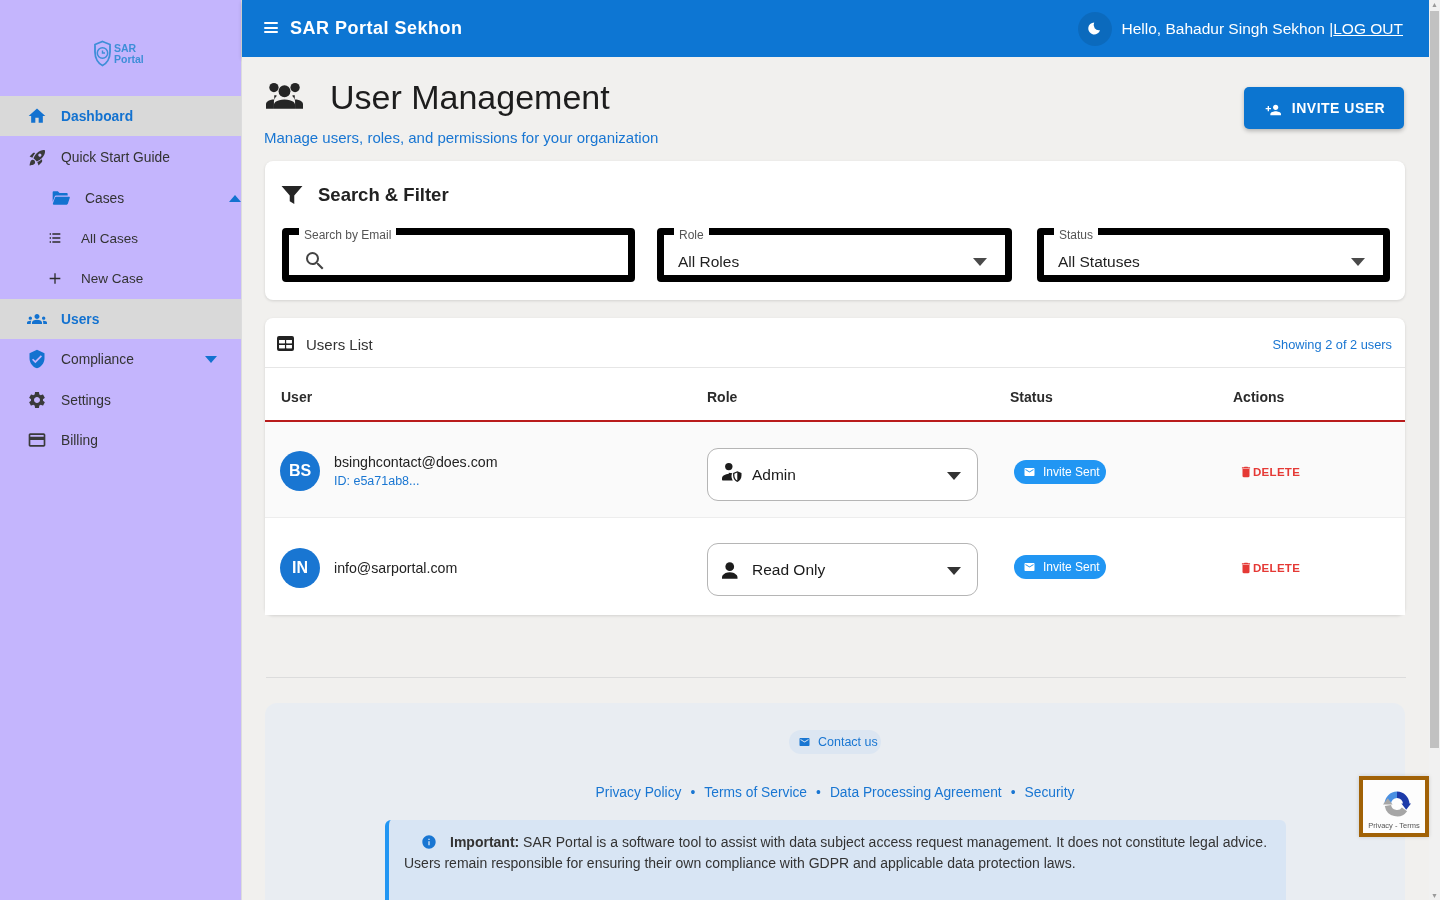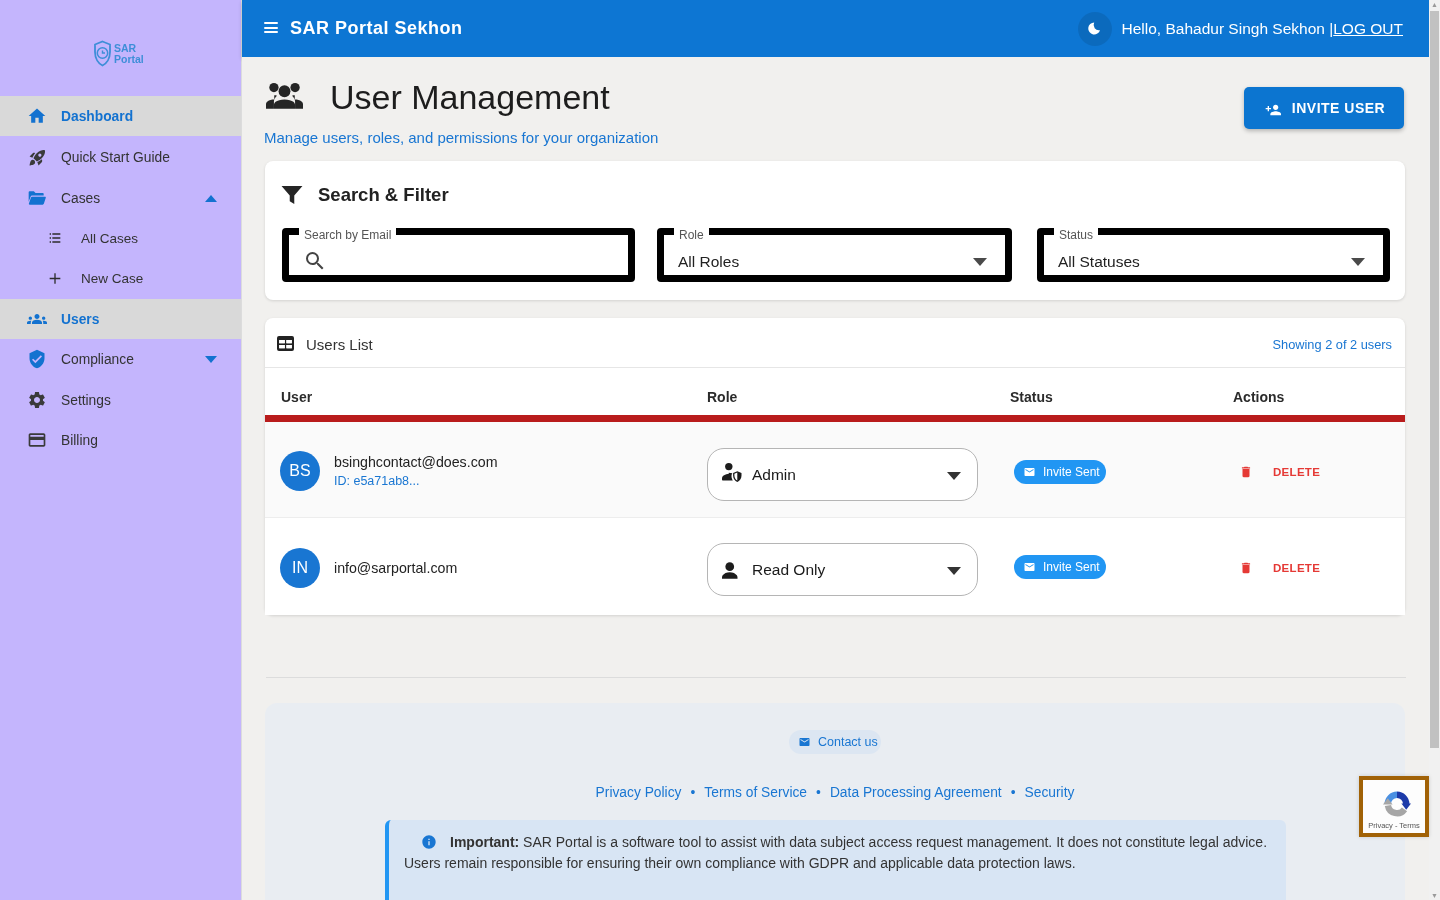--- a/index.html
+++ b/index.html
@@ -50,36 +50,36 @@
 .field .fval { position:absolute; left:14px; top:18px; font-size:15.5px; color:#222; }
 .field .arrow { position:absolute; right:18px; top:23px; width:0; height:0; border-left:7px solid transparent; border-right:7px solid transparent; border-top:8px solid #4a4a4a; }
 #f1 { left:17px; width:353px; }
 #f2 { left:392px; width:355px; }
 #f3 { left:772px; width:353px; }
 
 #card2 { top:261px; height:297px; }
 #card2 .hdr { position:absolute; left:0; top:0; width:100%; height:50px; border-bottom:1px solid #e6e6e6; }
 #card2 .hdr .t { position:absolute; left:41px; top:18px; font-size:15px; color:#333; }
 #card2 .hdr .showing { position:absolute; right:13px; top:19px; font-size:12.8px; color:#1976d2; }
-.colhead { position:absolute; top:50px; height:54px; width:100%; border-bottom:7px solid #b91c1c; }
+.colhead { position:absolute; top:50px; height:54px; width:100%; border-bottom:2px solid #b91c1c; }
 .colhead div { position:absolute; top:21px; font-size:14px; font-weight:700; color:#2b2b2b; }
 .row { position:absolute; width:100%; height:96px; }
 #row1 { top:104px; background:#fafafa; border-bottom:1px solid #ededed; }
 #row2 { top:201px; background:#fff; }
-.avatar { position:absolute; left:15px; top:29px; width:40px; height:40px; border-radius:50%; background:#1976d2; color:#fff; font-size:16px; font-weight:400; display:flex; align-items:center; justify-content:center; }
+.avatar { position:absolute; left:15px; top:29px; width:40px; height:40px; border-radius:50%; background:#1976d2; color:#fff; font-size:16px; font-weight:700; display:flex; align-items:center; justify-content:center; }
 .email { position:absolute; left:69px; font-size:14.2px; color:#222; }
 .uid { position:absolute; left:69px; font-size:12.5px; color:#1976d2; }
-.roleSel { position:absolute; left:442px; width:271px; height:53px; border:1px solid #b5b5b5; border-radius:17px; background:#fff; }
+.roleSel { position:absolute; left:442px; width:271px; height:53px; border:1px solid #b5b5b5; border-radius:11px; background:#fff; }
 .roleSel .rname { position:absolute; left:44px; top:17px; font-size:15.5px; color:#1a1a1a; }
 .roleSel .arrow { position:absolute; left:239px; top:23px; width:0; height:0; border-left:7px solid transparent; border-right:7px solid transparent; border-top:8px solid #333; }
 .roleSel .ricon { position:absolute; left:14px; top:16px; line-height:0; }
 .chip { position:absolute; left:749px; width:92px; height:24px; border-radius:12px; background:#2196f3; color:#fff; display:flex; align-items:center; font-size:12px; white-space:nowrap; }
 .chip svg { margin:0 6px 0 8px; flex-shrink:0; }
 .del { position:absolute; left:974px; display:flex; align-items:center; }
-.del .txt { color:#e53935; font-size:11.5px; font-weight:700; letter-spacing:0.3px; margin-left:20px; }
+.del .txt { color:#e53935; font-size:11.5px; font-weight:700; letter-spacing:0.3px; margin-left:0; }
 
 #hr { position:absolute; left:24px; top:620px; width:1140px; border-top:1px solid #dcdcdc; }
 #footer { position:absolute; left:23px; top:646px; width:1140px; height:197px; background:#e9edf2; border-radius:12px 12px 0 0;text-decoration:underline; }
 #contactChip { position:absolute; left:524px; top:27px; width:92px; height:24px; background:#dce6f2; border-radius:12px; display:flex; align-items:center; color:#1976d2; font-size:12.5px; }
 #contactChip svg { margin:0 6px 0 8px; }
 #flinks { position:absolute; top:82px; width:100%; text-align:center; font-size:13.8px; color:#1976d2; }
 #flinks .b { color:#1976d2; margin:0 9px; }
 #important { position:absolute; left:120px; top:117px; width:901px; height:110px; background:#d8e5f4; border-left:4px solid #2196f3; border-radius:6px; }
 #important .line { position:absolute; left:15px; font-size:14px; color:#333; white-space:nowrap; }
 
@@ -109,21 +109,21 @@
     <span class="lbl">Dashboard</span>
   </div>
   <div class="navitem" style="top:137px;">
     <span class="ic">
         <svg width="19" height="19" viewBox="0 0 24 24">
           <path fill="#3a3a3a" d="M9.19 6.35c-2.04 2.29-3.44 5.58-3.57 5.89L2 10.69l4.05-4.05c.47-.47 1.15-.68 1.81-.55l1.33.26zM11.17 17s3.74-1.55 5.89-3.7c5.4-5.4 4.5-9.62 4.21-10.57-.95-.3-5.17-1.19-10.57 4.21C8.55 9.09 7 12.83 7 12.83L11.17 17zm6.48-2.82c-2.29 2.04-5.58 3.44-5.89 3.57L13.31 22l4.05-4.05c.47-.47.68-1.15.55-1.81l-.26-1.96zM9 18c0 .83-.34 1.58-.88 2.12C6.94 21.3 2 22 2 22s.7-4.94 1.88-6.12A2.996 2.996 0 0 1 9 18zm4-9c0-1.1.9-2 2-2s2 .9 2 2-.9 2-2 2-2-.9-2-2z"></path>
         </svg>
       </span>
     <span class="lbl">Quick Start Guide</span>
   </div>
-  <div class="navitem" style="top:178px;">
+  <div class="navitem" style="top:178px;margin-left:24px;">
     <span class="ic">
         <svg width="20" height="20" viewBox="0 0 24 24">
           <path fill="#1372d0" d="M2 5c0-.55.45-1 1-1h5.2l2 2H19c.55 0 1 .45 1 1v2H6.3c-.85 0-1.6.53-1.88 1.33L2 16.5V5z"></path>
           <path fill="#1372d0" d="M6.7 10.5h14.9c.68 0 1.16.67.95 1.32L20.2 19c-.2.6-.76 1-1.4 1H3.2c-.68 0-1.16-.67-.95-1.32l2.55-7.18c.2-.6.76-1 1.4-1z"></path>
         </svg>
       </span>
     <span class="lbl">Cases</span>
     <span class="caret up" style="top:17px;"></span>
   </div>
   <div class="navitem" style="top:218px;">

